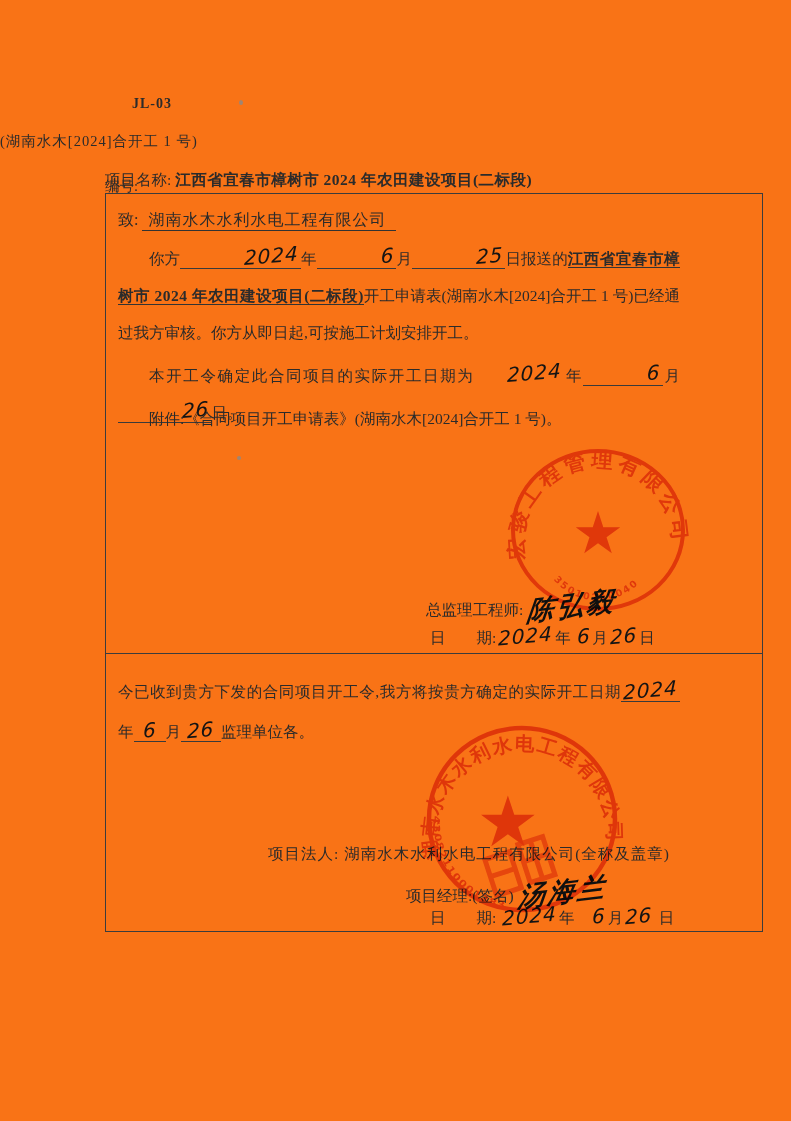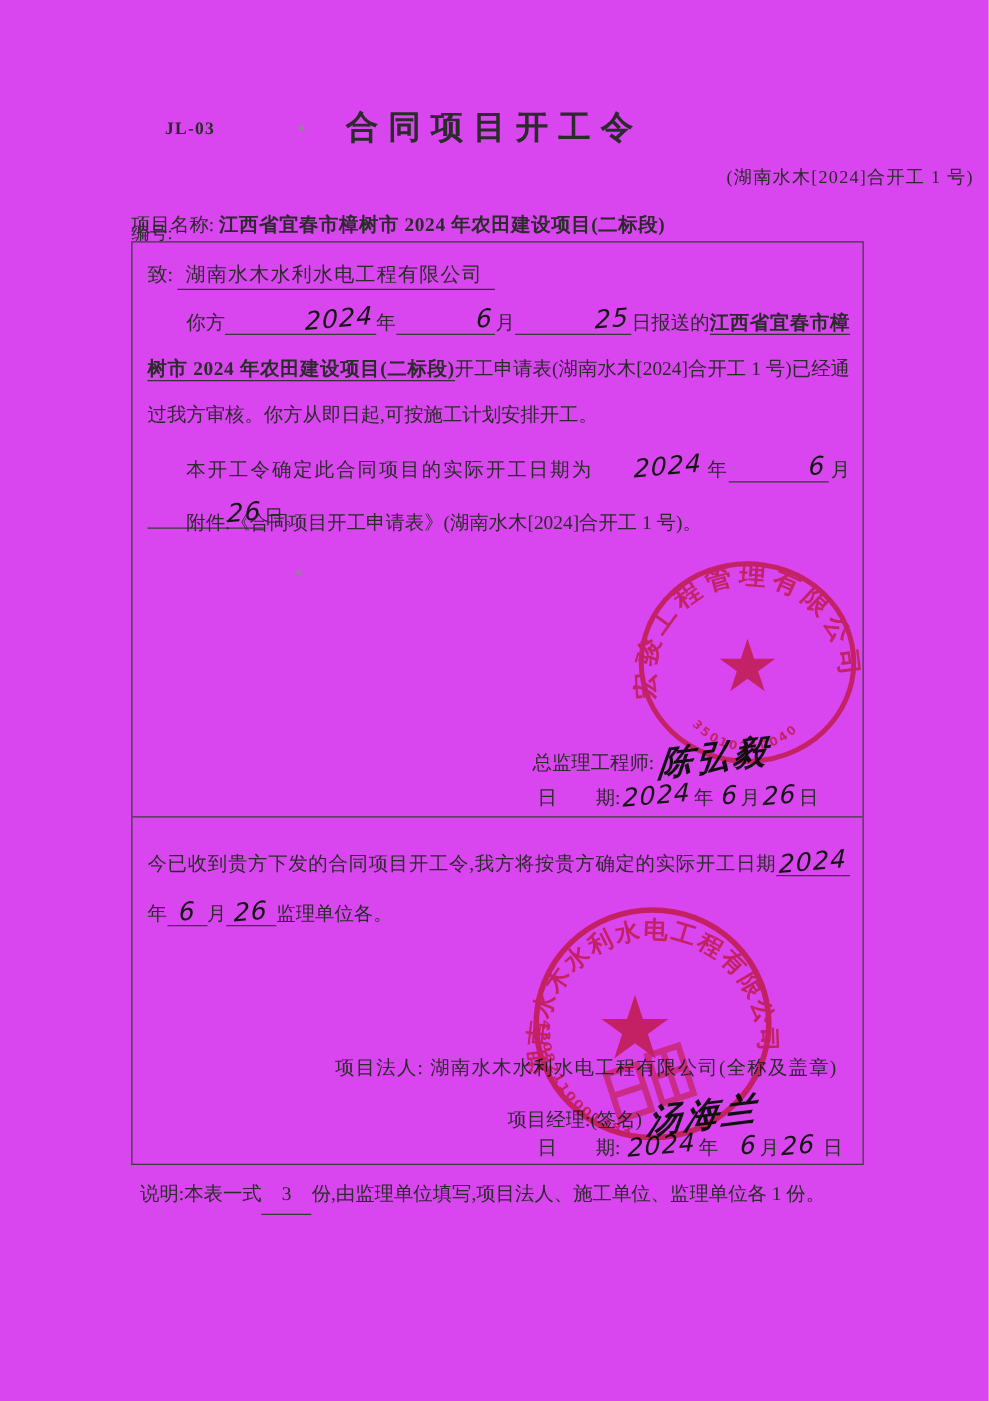--- a/index.html
+++ b/index.html
@@ -1,32 +1,32 @@
 <!DOCTYPE html>
 <html><head>
 <meta charset="utf-8">
 <style>
   * { margin:0; padding:0; box-sizing:border-box; }
   html,body { background:#e8e8e8; }
   .page {
     position:relative; width:791px; height:1121px; margin:0 auto;
-    background:#d946ef; overflow:hidden;
+    background:#f97316; overflow:hidden;
     font-family:"Liberation Serif","DejaVu Serif",serif;
     color:#2b2b2b; font-size:15.5px;text-decoration:underline;
   }
   .abs { position:absolute; }
   .form-code { left:132px; top:96px; font-weight:bold; font-size:14px; letter-spacing:1px; }
   .title { left:0; right:0; top:84px; text-align:center; font-size:26px; font-weight:600; letter-spacing:8px; }
-  .doc-no { left:0; right:12px; top:132px; text-align:right; font-size:14.5px; letter-spacing:1px; }
+  .doc-no { left:0; right:12px; top:132px; text-align:left; font-size:14.5px; letter-spacing:1px; }
   .proj-line { left:105px; top:154px; font-size:15.5px;margin-top:16px; }
   .proj-line b { letter-spacing:.5px; }
   .serial-line { left:105px; top:177px; font-size:14.5px; }
 
   .box {
-    position:absolute; left:105px; top:193px; width:586px; height:739px;
+    position:absolute; left:105px; top:193px; width:658px; height:739px;
     border:1.5px solid #3c3c3c; background:transparent;
   }
   .divider { position:absolute; left:0; right:0; top:459px; border-top:1.5px solid #3c3c3c; }
 
   .to-line { left:12px; top:16px; font-size:16px; }
   .to-company { border-bottom:1.5px solid #333; padding:0 10px 2px 6px; letter-spacing:1px; }
 
   .para { position:absolute; left:12px; width:562px; line-height:37px; text-align:justify; }
   .p1 { top:46px; text-indent:2em; }
   .p2 { top:162px; text-indent:2em; }
@@ -63,21 +63,20 @@
   .seal svg text { font-family:"DejaVu Sans",sans-serif; font-weight:bold; }
 
   .speck { position:absolute; background:#8a8a8a; border-radius:50%; opacity:.8; }
 </style>
 </head>
 <body>
 
 <div class="page">
 
   <div class="abs form-code">JL-03</div>
-  <div class="abs title">合同项目开工令</div>
   <div class="abs doc-no">(湖南水木[2024]合开工 1 号)</div>
   <div class="abs proj-line">
     <span>项目名称:</span>
     <b>江西省宜春市樟树市 2024 年农田建设项目(二标段)</b>
   </div>
   <div class="abs serial-line">
     <span>编号:</span>
   </div>
 
   <div class="speck" style="left:239px; top:100px; width:4px; height:5px;"></div>
@@ -161,17 +160,14 @@
           <rect x="-34" y="-22" width="26" height="38" fill="none"></rect>
           <line x1="-34" y1="-4" x2="-8" y2="-4"></line>
           <rect x="2" y="-26" width="26" height="40" fill="none"></rect>
           <line x1="2" y1="-8" x2="28" y2="-8"></line>
           <line x1="15" y1="-26" x2="15" y2="14"></line>
         </g>
       </g>
     </svg>
   </div>
 
-  <p class="abs footer">
-    <span>说明:本表一式</span><span class="copies">3</span><span>份,由监理单位填写,项目法人、施工单位、监理单位各 1 份。</span>
-  </p>
 
 </div>
 
 </body></html>

